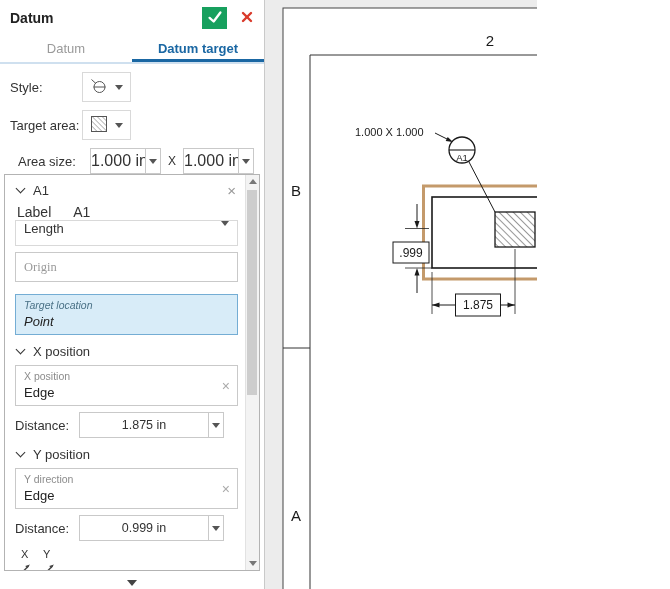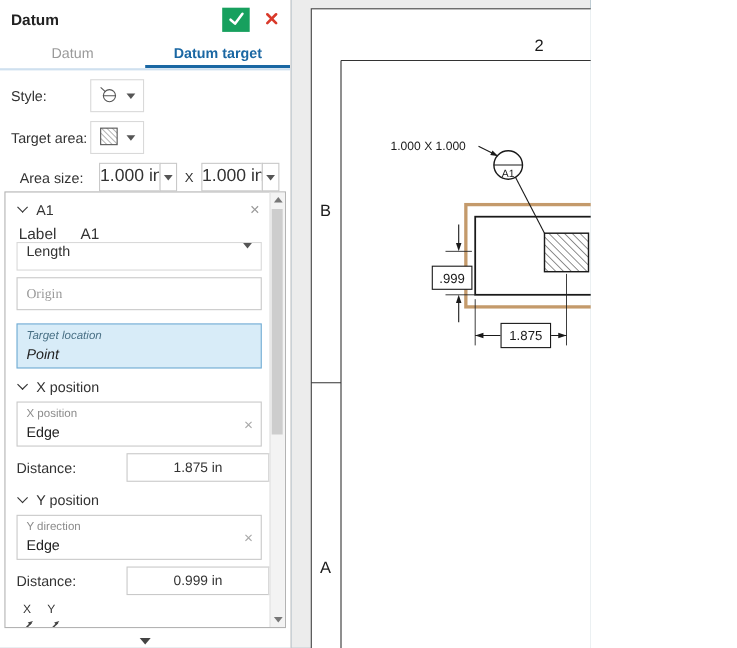--- a/index.html
+++ b/index.html
@@ -38,21 +38,21 @@
   .select-box .caret{margin-left:auto;}
   .text-input{width:100%;box-sizing:border-box;height:26px;border:1px solid #c9c9c9;padding:14px 8px;font-size:12.5px;color:#333;margin-bottom:12px;font-family:Liberation Serif, serif;}
   .text-input::placeholder{color:#9a9a9a;}
   .sel-box{background:#d8ecf8;border:1px solid #74add4;padding:4px 8px 5px;margin-bottom:7px;cursor:pointer;font-style:italic;}
   .sel-caption{font-size:10.5px;color:#4a7186;margin-bottom:3px;}
   .sel-value{font-size:13px;color:#222;}
   .dir-box{position:relative;border:1px solid #c9c9c9;padding:4px 8px 5px;margin-bottom:6px;}
   .dir-caption{font-size:10.5px;color:#8c8c8c;margin-bottom:3px;}
   .dir-value{font-size:13px;color:#222;}
   .dir-clear{position:absolute;right:7px;top:50%;transform:translateY(-50%);color:#aaa;font-size:14px;line-height:1;cursor:pointer;}
-  .dist-row{display:flex;align-items:center;height:26px;margin-bottom:7px;gap:36px;}
+  .dist-row{display:flex;align-items:center;height:26px;margin-bottom:7px;}
   .dist-label{font-size:13px;color:#333;width:64px;flex:none;}
   .dist-input{width:128px;height:24px;border:1px solid #c9c9c9;text-align:center;font-size:12.5px;color:#333;padding:0;}
   .flip-caps{display:flex;font-size:11px;color:#333;height:13px;margin-left:6px;}
   .flip-caps span{width:22px;}
   .flip-icons{display:flex;gap:5px;margin-left:1px;}
   .flip-btn{width:19px;height:19px;border:none;background:transparent;padding:0;cursor:pointer;}
 
   
   .scrollbar{position:absolute;right:0;top:0;bottom:0;width:13px;background:#f3f3f3;border-left:1px solid #e2e2e2;cursor:pointer;}
   .sb-up{position:absolute;top:4px;left:3px;width:0;height:0;border-left:4px solid transparent;border-right:4px solid transparent;border-bottom:5px solid #777;}

